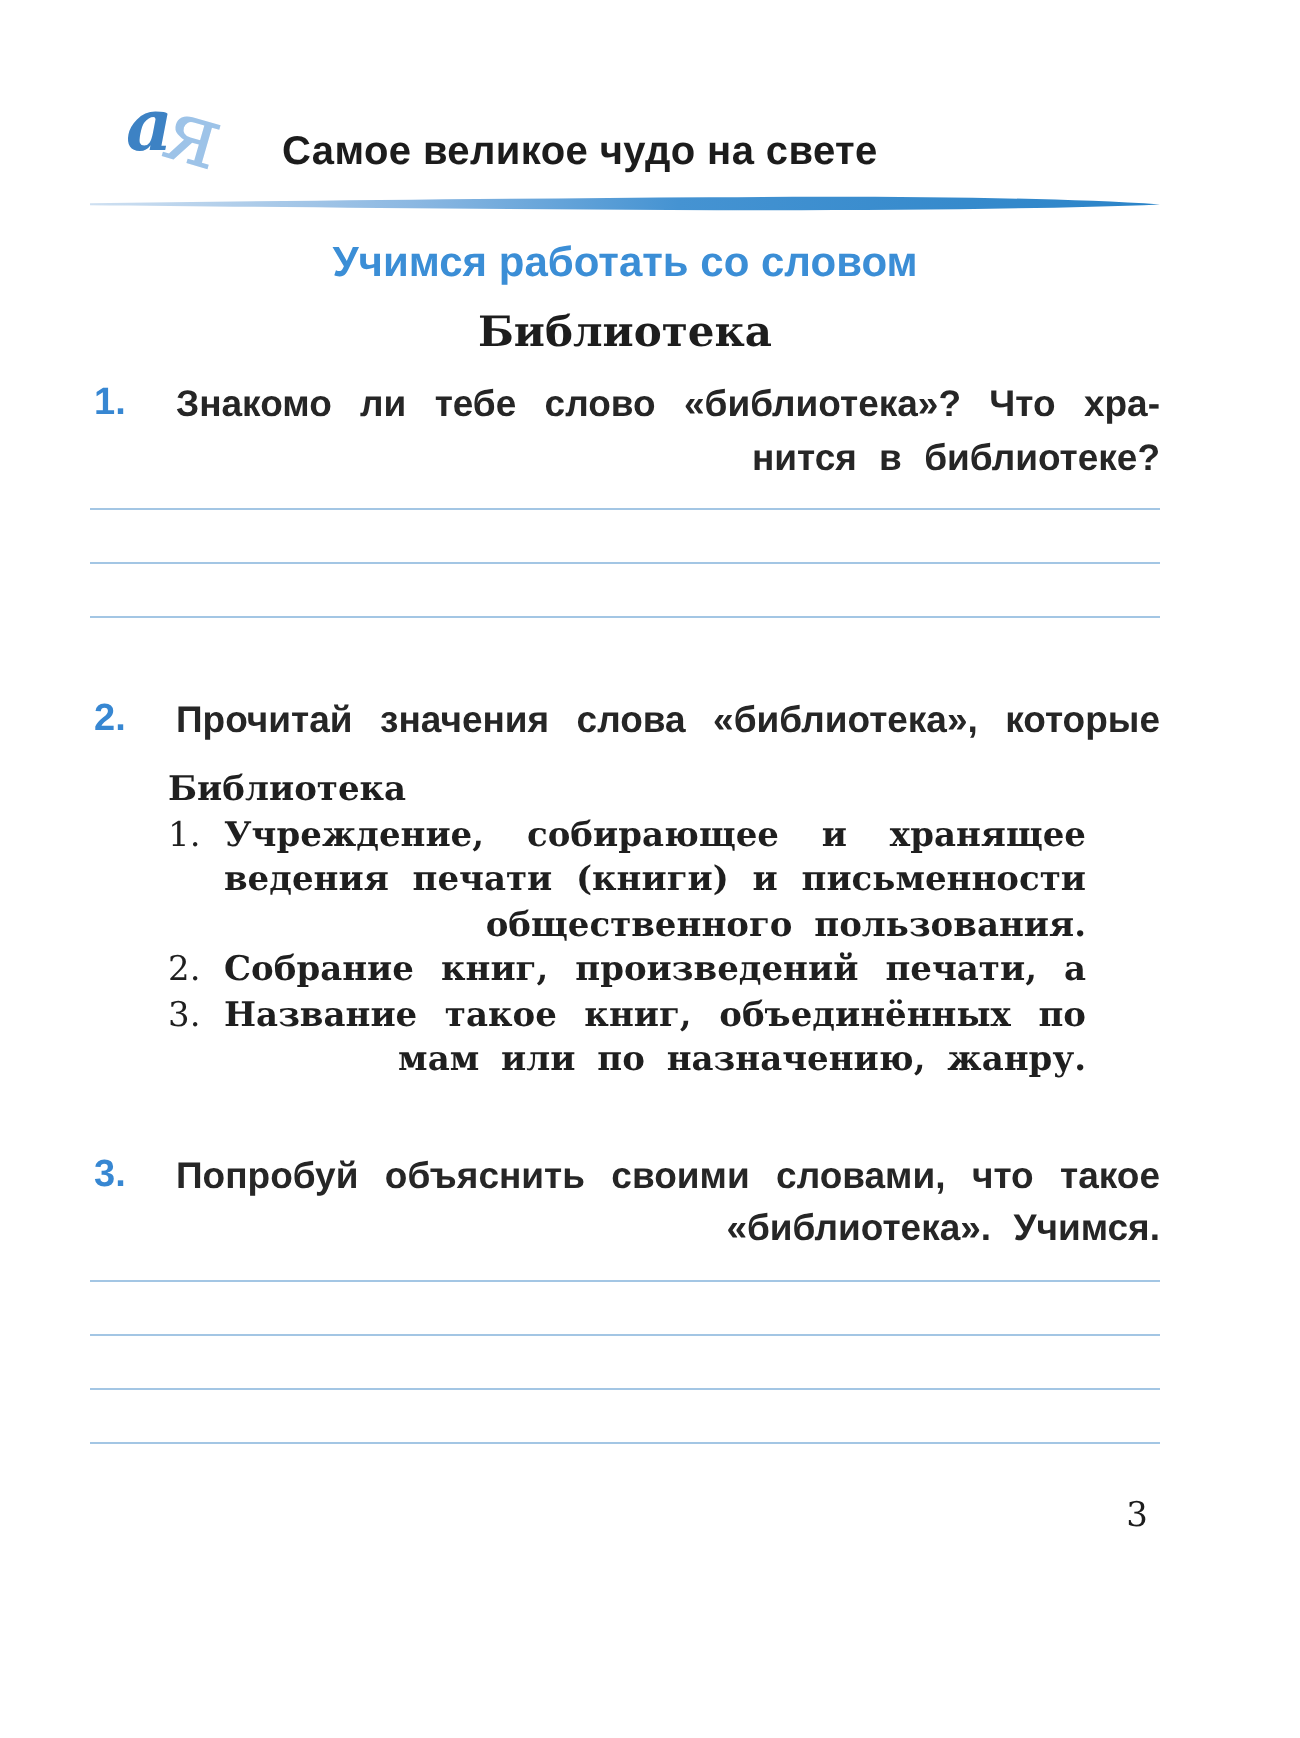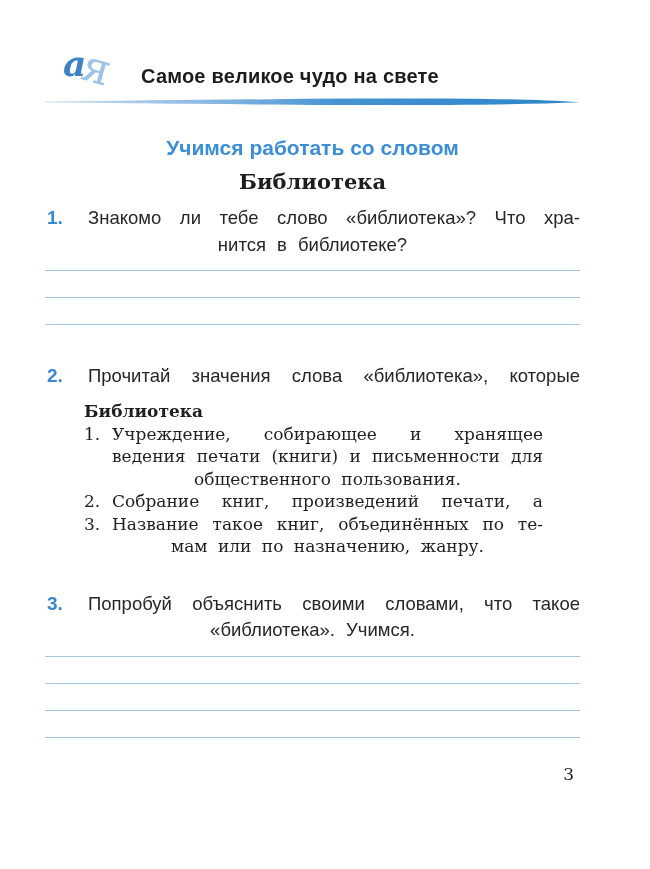--- a/index.html
+++ b/index.html
@@ -33,21 +33,21 @@
     transform: rotate(16deg);
   }
   .doc-title {
     font-size: 20px; font-weight: 700; color: #1c1c1c;
     letter-spacing: 0.2px;
     padding-bottom: 6px; white-space: nowrap;
   }
   .swoosh { display: block; width: 535px; height: 14px; margin-top: 0; }
   
   .heading-blue {
-    margin: 28px 0 0 0;
+    margin: 12px 0 0 0;
     text-align: center;
     font-size: 21px; font-weight: 700; line-height: 24px;
     color: #3b8ed6;
   }
   .heading-serif {
     margin: 10px 0 0 0;
     text-align: center;
     font-family: "DejaVu Serif", serif;
     font-size: 21px; font-weight: 700; line-height: 24px;
     color: #1d1d1d;
@@ -56,23 +56,23 @@
   .exercise { position: relative; margin-top: 11px; }
   .exercise.ex2 { margin-top: 38px; }
   .exercise.ex3 { margin-top: 33px; }
   .ex-num {
     position: absolute; left: 2px; top: 0;
     font-size: 19px; font-weight: 700; color: #3787d2;
     line-height: 26.5px;
   }
   .ex-text { font-size: 18.5px; line-height: 26.5px; word-spacing: 6px; color: #262626; }
   .ex-text .tl { height: 26.5px; }
-  .tl { text-align: justify; overflow: hidden; }
+  .tl { text-align: justify; overflow: hidden; font-weight: bold; }
   .tl::after { content: ""; display: inline-block; width: 100%; }
-  .tl-last { text-align: center; }
+  .tl-last { text-align: right; }
   .tl-last::after { content: none; }
   .ex-text .tl-first { padding-left: 43px; }
   
   .writing-lines { margin-top: -14px; }
   .writing-lines .wline { height: 26px; border-bottom: 1.5px solid #a3c6e4; }
   
   .dict {
     margin: 10px 37px 0 39px;
     font-family: "DejaVu Serif", serif;
     font-size: 17px; color: #1f1f1f;

